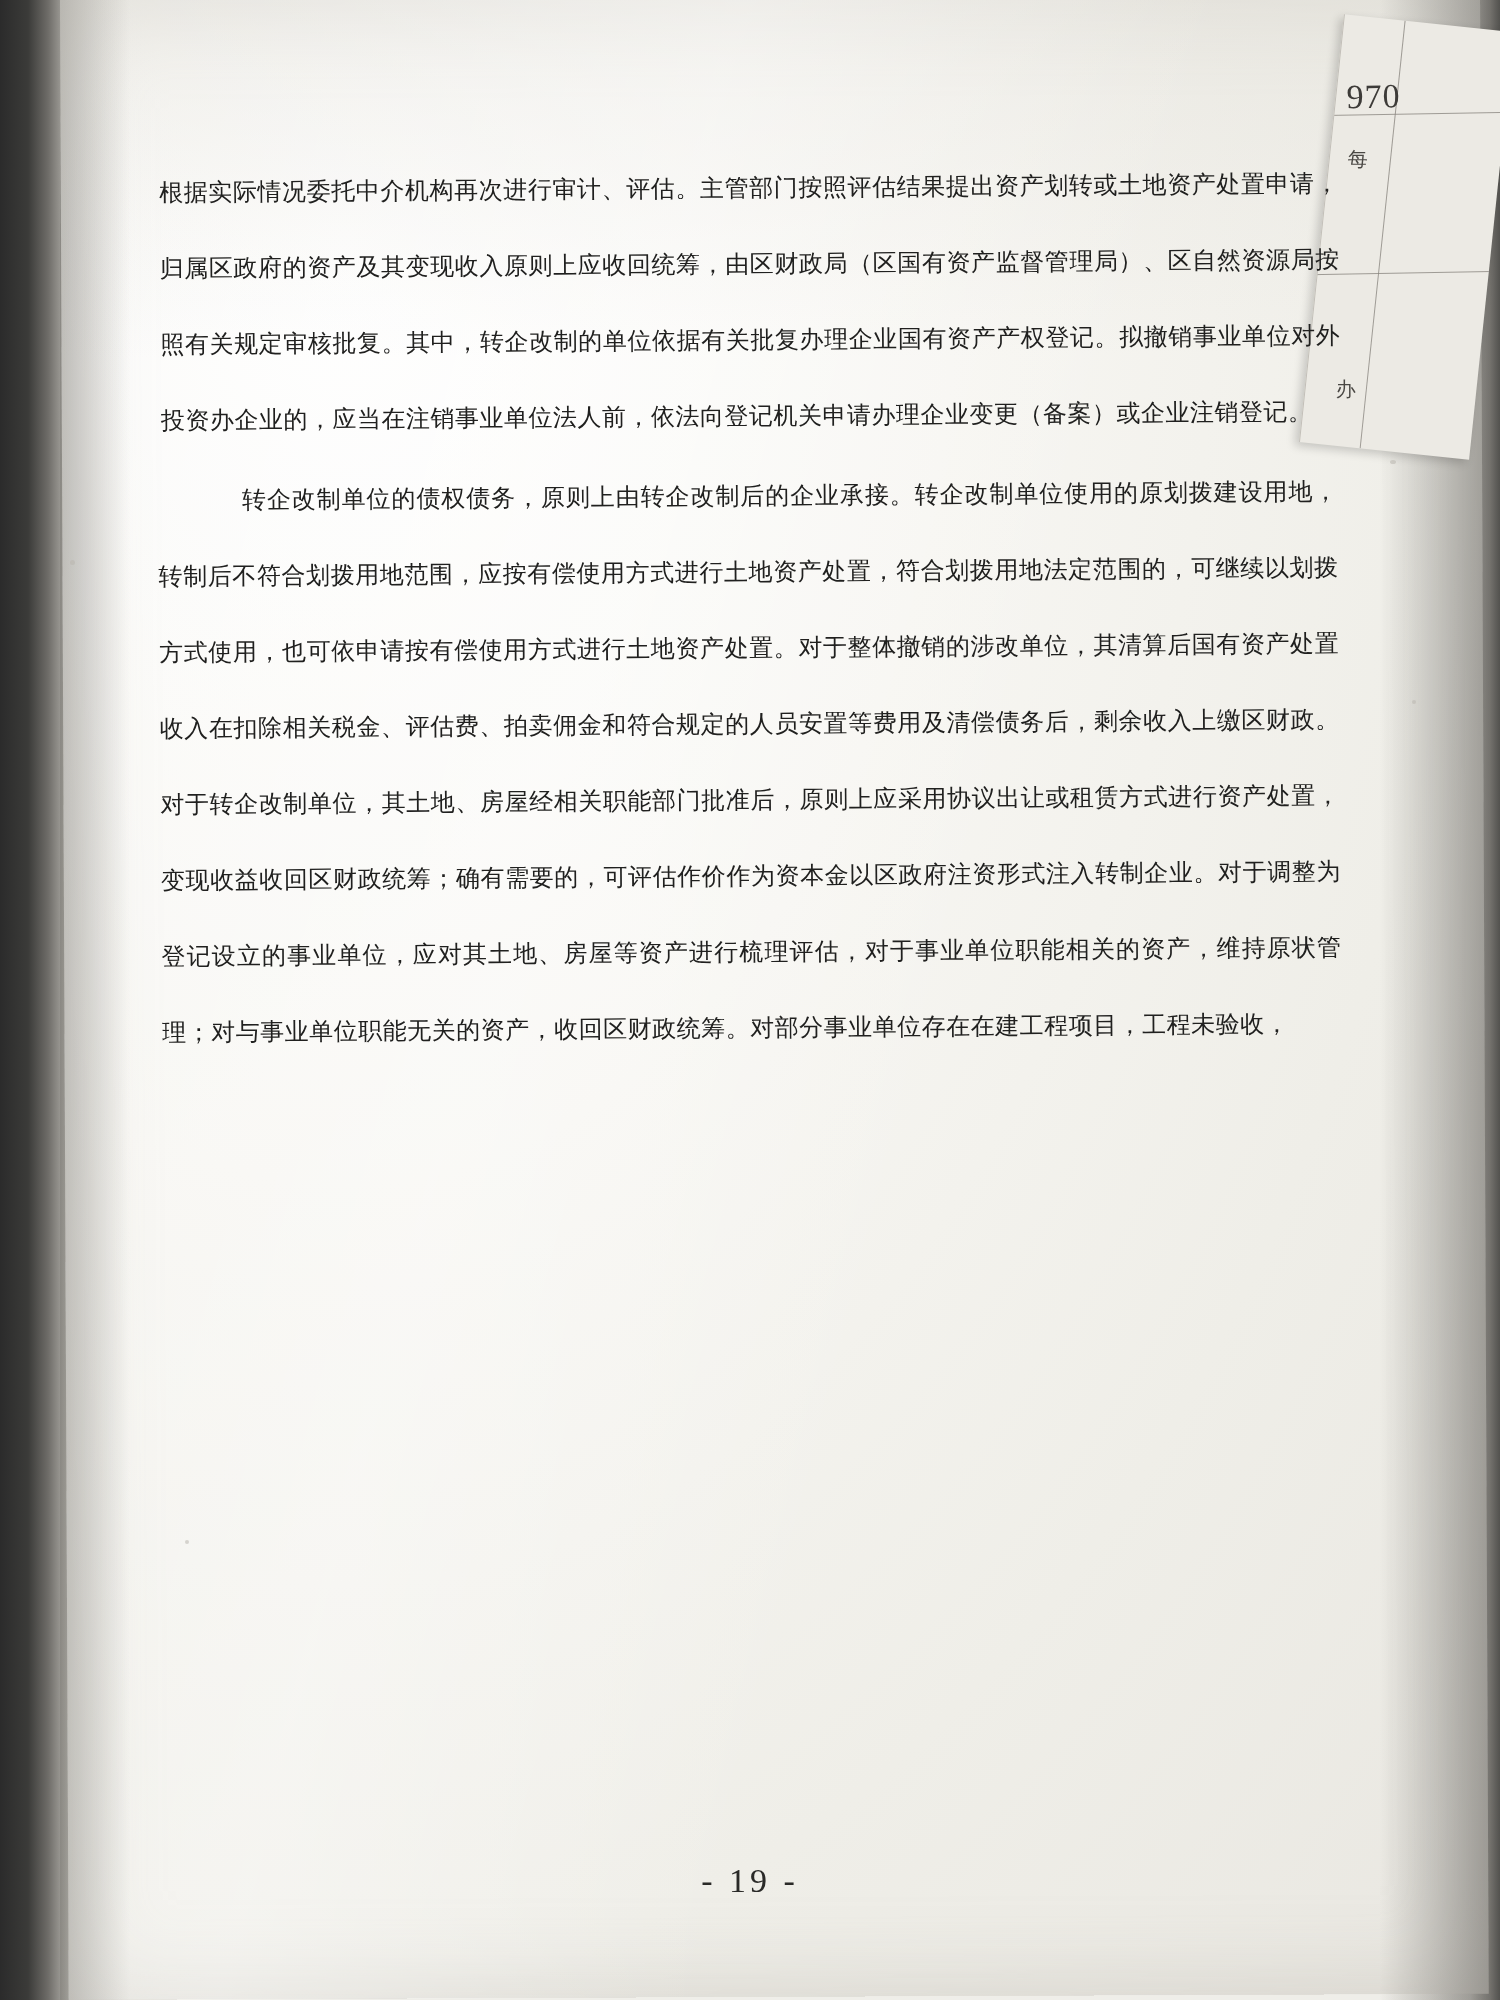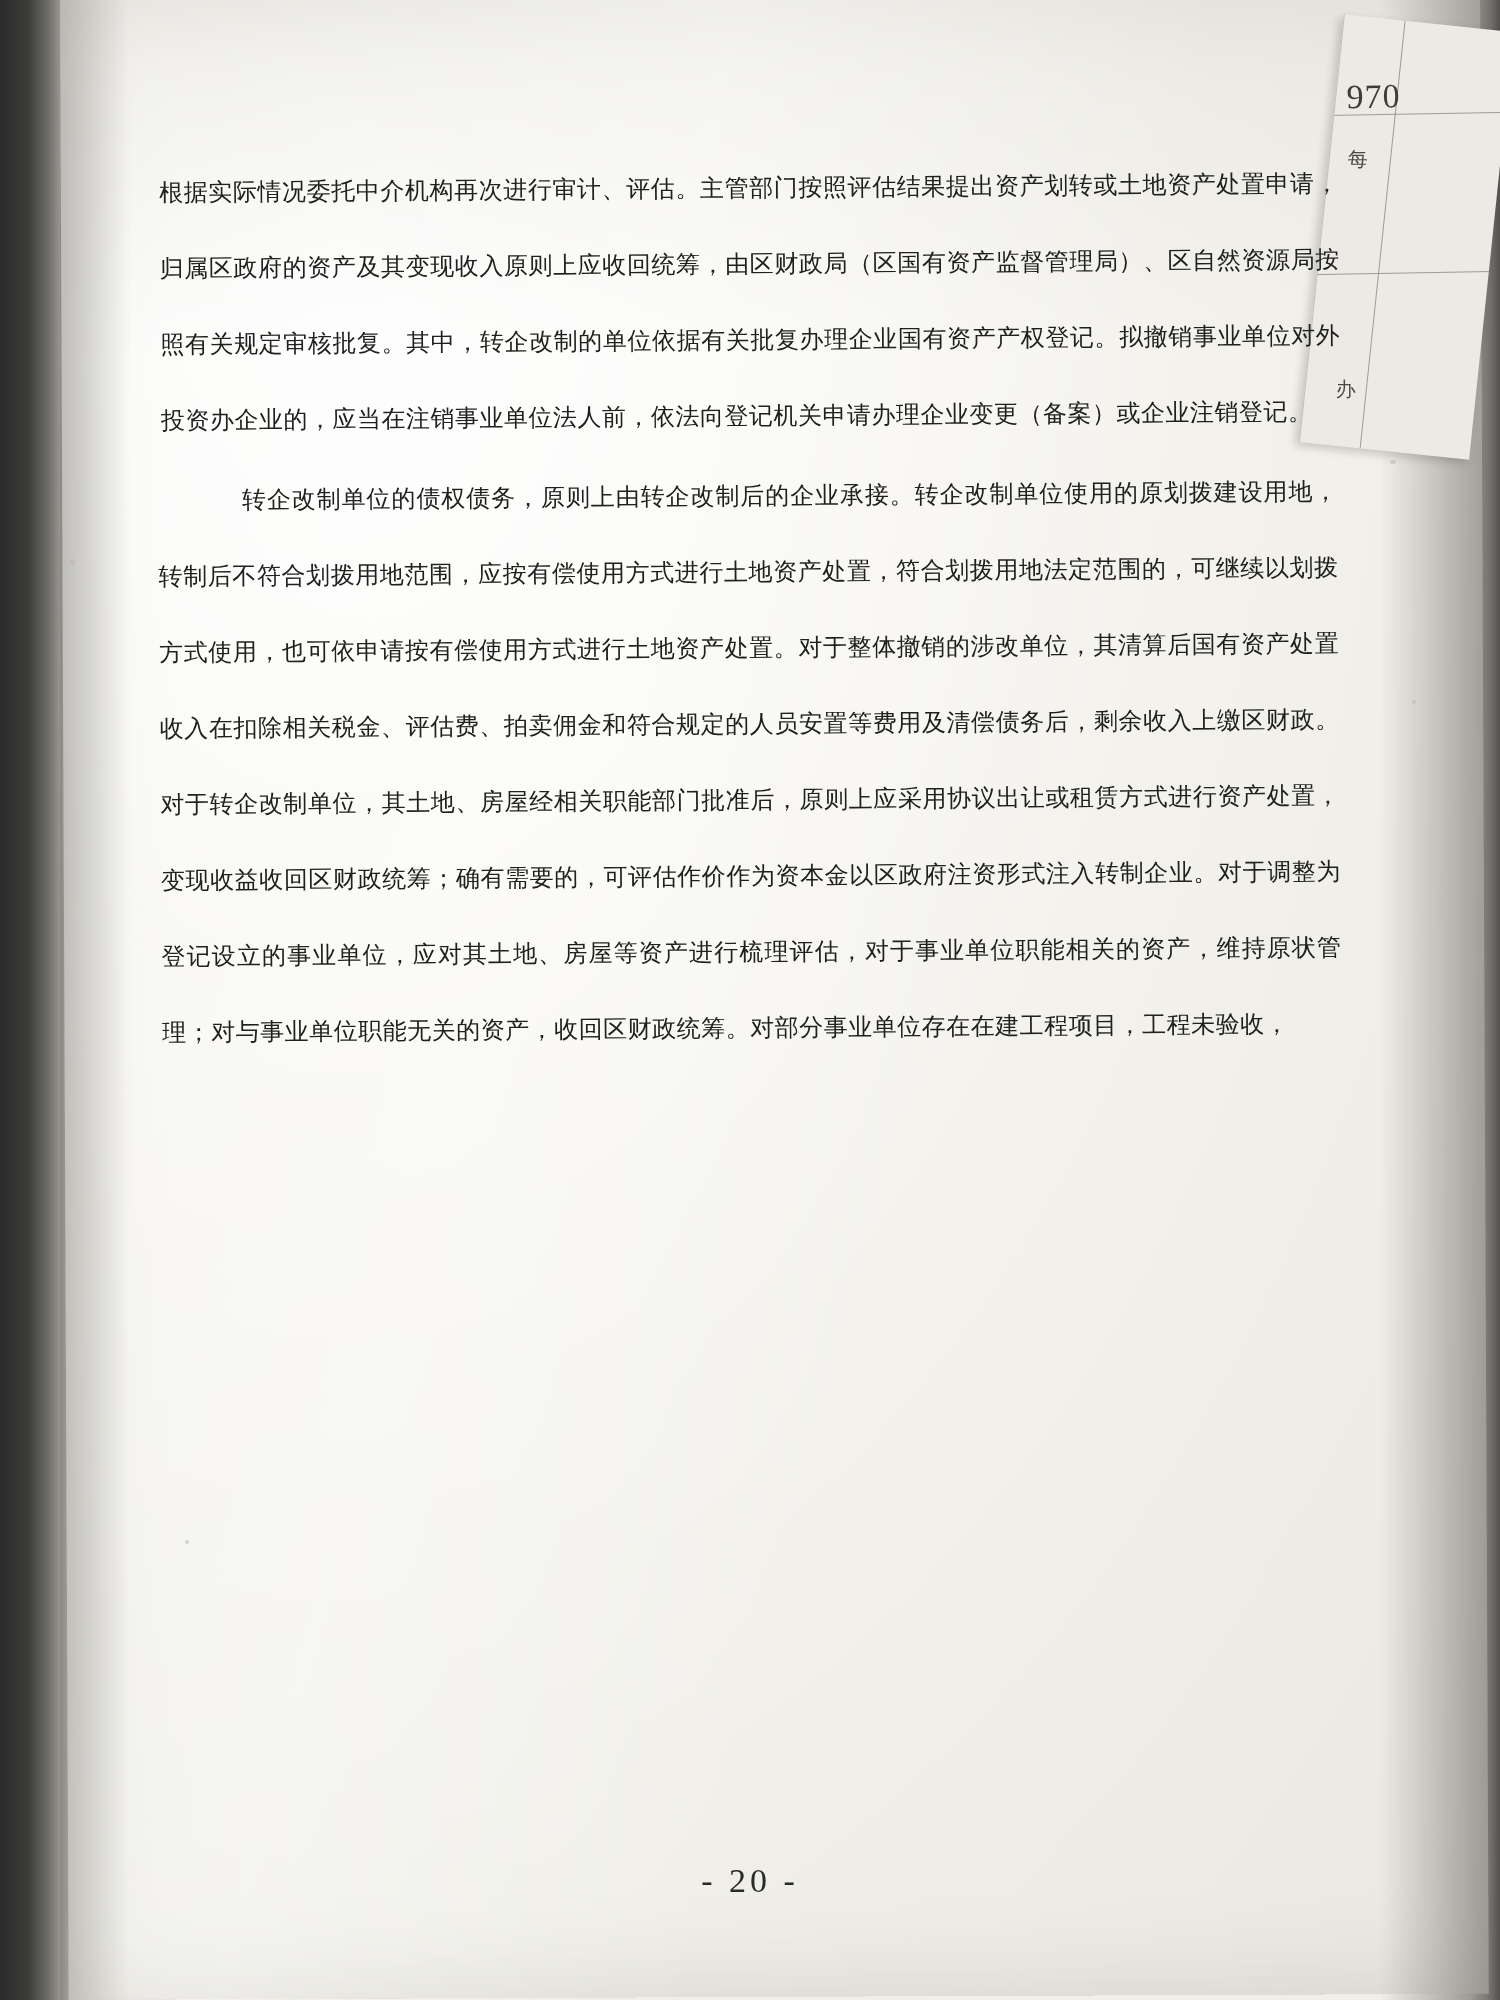--- a/index.html
+++ b/index.html
@@ -181,20 +181,20 @@
     <div class="underlay-num">970</div>
     <div class="underlay-cn">每</div>
     <div class="underlay-cn2">办</div>
   </div>
 
   <div class="body-text">
     <p class="para">根据实际情况委托中介机构再次进行审计、评估。主管部门按照评估结果提出资产划转或土地资产处置申请，归属区政府的资产及其变现收入原则上应收回统筹，由区财政局（区国有资产监督管理局）、区自然资源局按照有关规定审核批复。其中，转企改制的单位依据有关批复办理企业国有资产产权登记。拟撤销事业单位对外投资办企业的，应当在注销事业单位法人前，依法向登记机关申请办理企业变更（备案）或企业注销登记。</p>
     <p class="para indent">转企改制单位的债权债务，原则上由转企改制后的企业承接。转企改制单位使用的原划拨建设用地，转制后不符合划拨用地范围，应按有偿使用方式进行土地资产处置，符合划拨用地法定范围的，可继续以划拨方式使用，也可依申请按有偿使用方式进行土地资产处置。对于整体撤销的涉改单位，其清算后国有资产处置收入在扣除相关税金、评估费、拍卖佣金和符合规定的人员安置等费用及清偿债务后，剩余收入上缴区财政。对于转企改制单位，其土地、房屋经相关职能部门批准后，原则上应采用协议出让或租赁方式进行资产处置，变现收益收回区财政统筹；确有需要的，可评估作价作为资本金以区政府注资形式注入转制企业。对于调整为登记设立的事业单位，应对其土地、房屋等资产进行梳理评估，对于事业单位职能相关的资产，维持原状管理；对与事业单位职能无关的资产，收回区财政统筹。对部分事业单位存在在建工程项目，工程未验收，</p>
   </div>
 
-  <div class="page-number">- 20 -</div>
+  <div class="page-number">- 19 -</div>
 
   <div class="speckle" style="left:70px; top:560px; width:5px; height:5px;"></div>
   <div class="speckle" style="left:1390px; top:460px; width:6px; height:4px;"></div>
   <div class="speckle" style="left:1412px; top:700px; width:4px; height:4px;"></div>
   <div class="speckle" style="left:185px; top:1540px; width:4px; height:4px;"></div>
 
 </div>
 
 </body></html>

